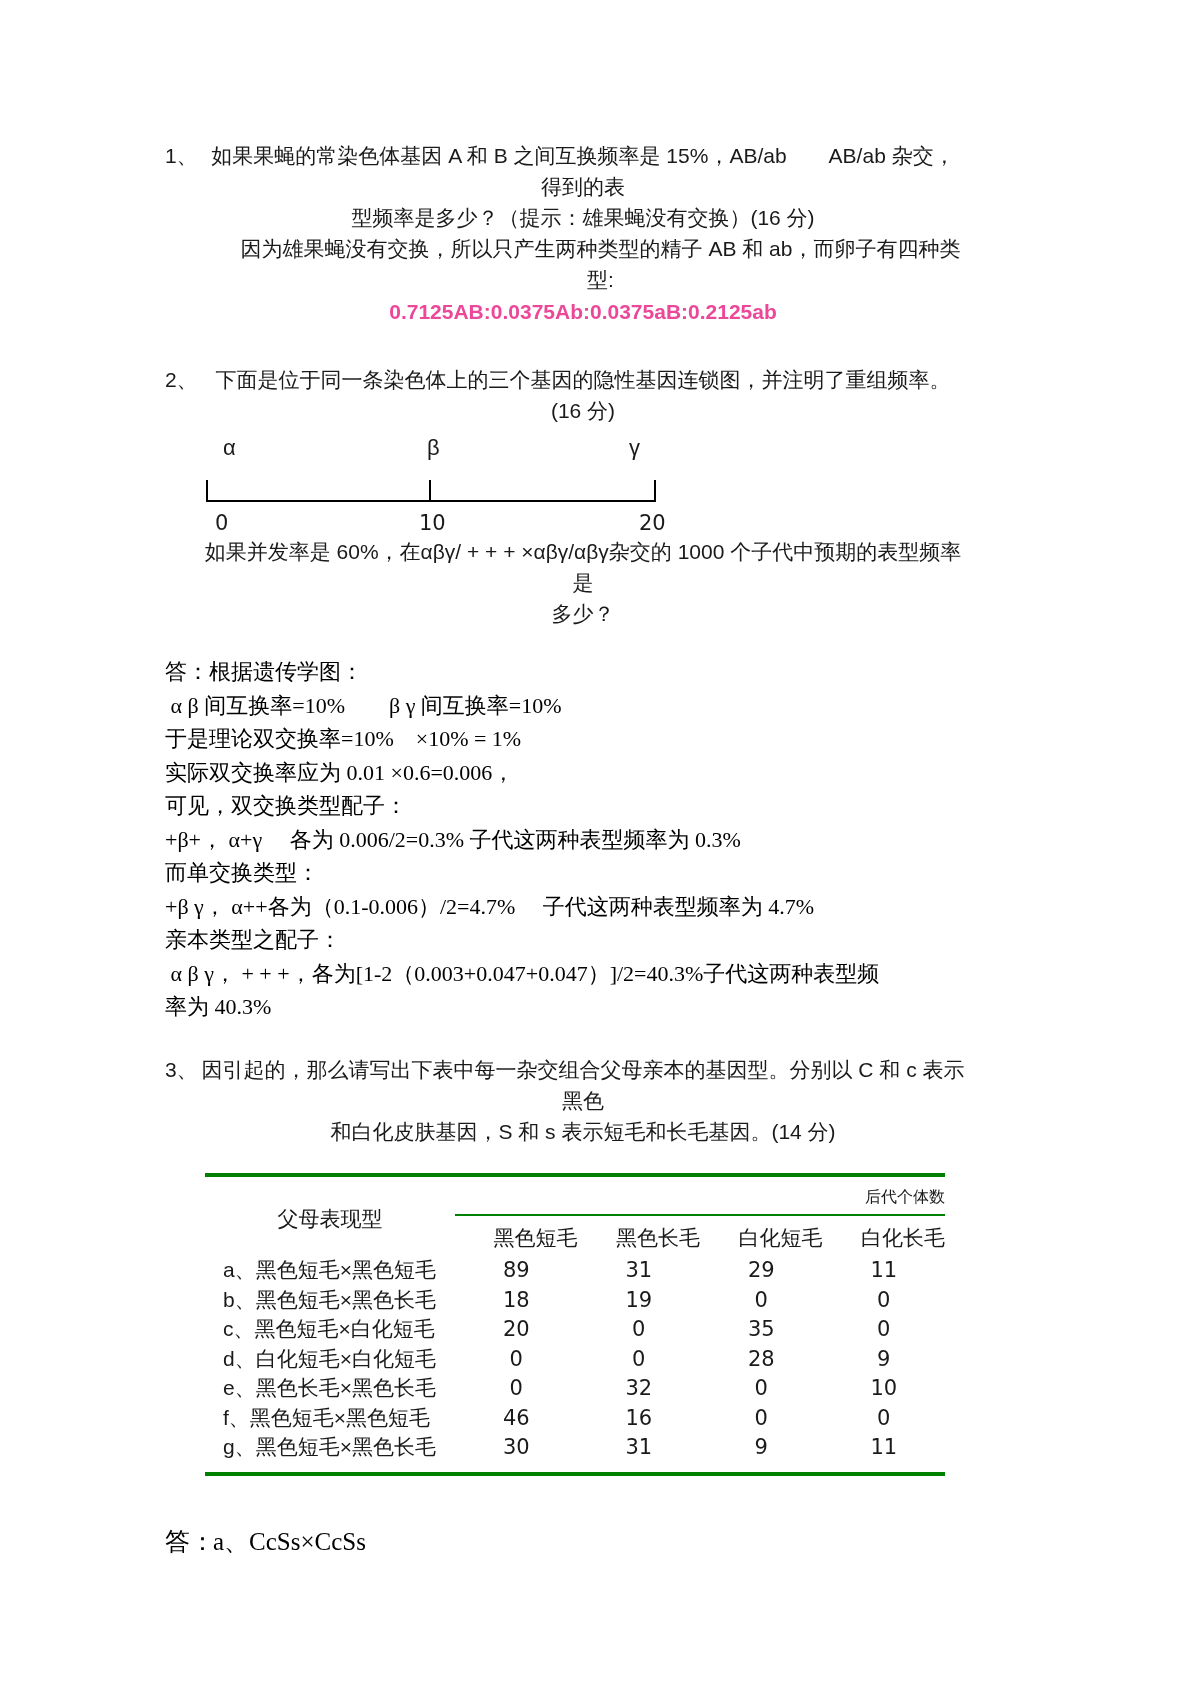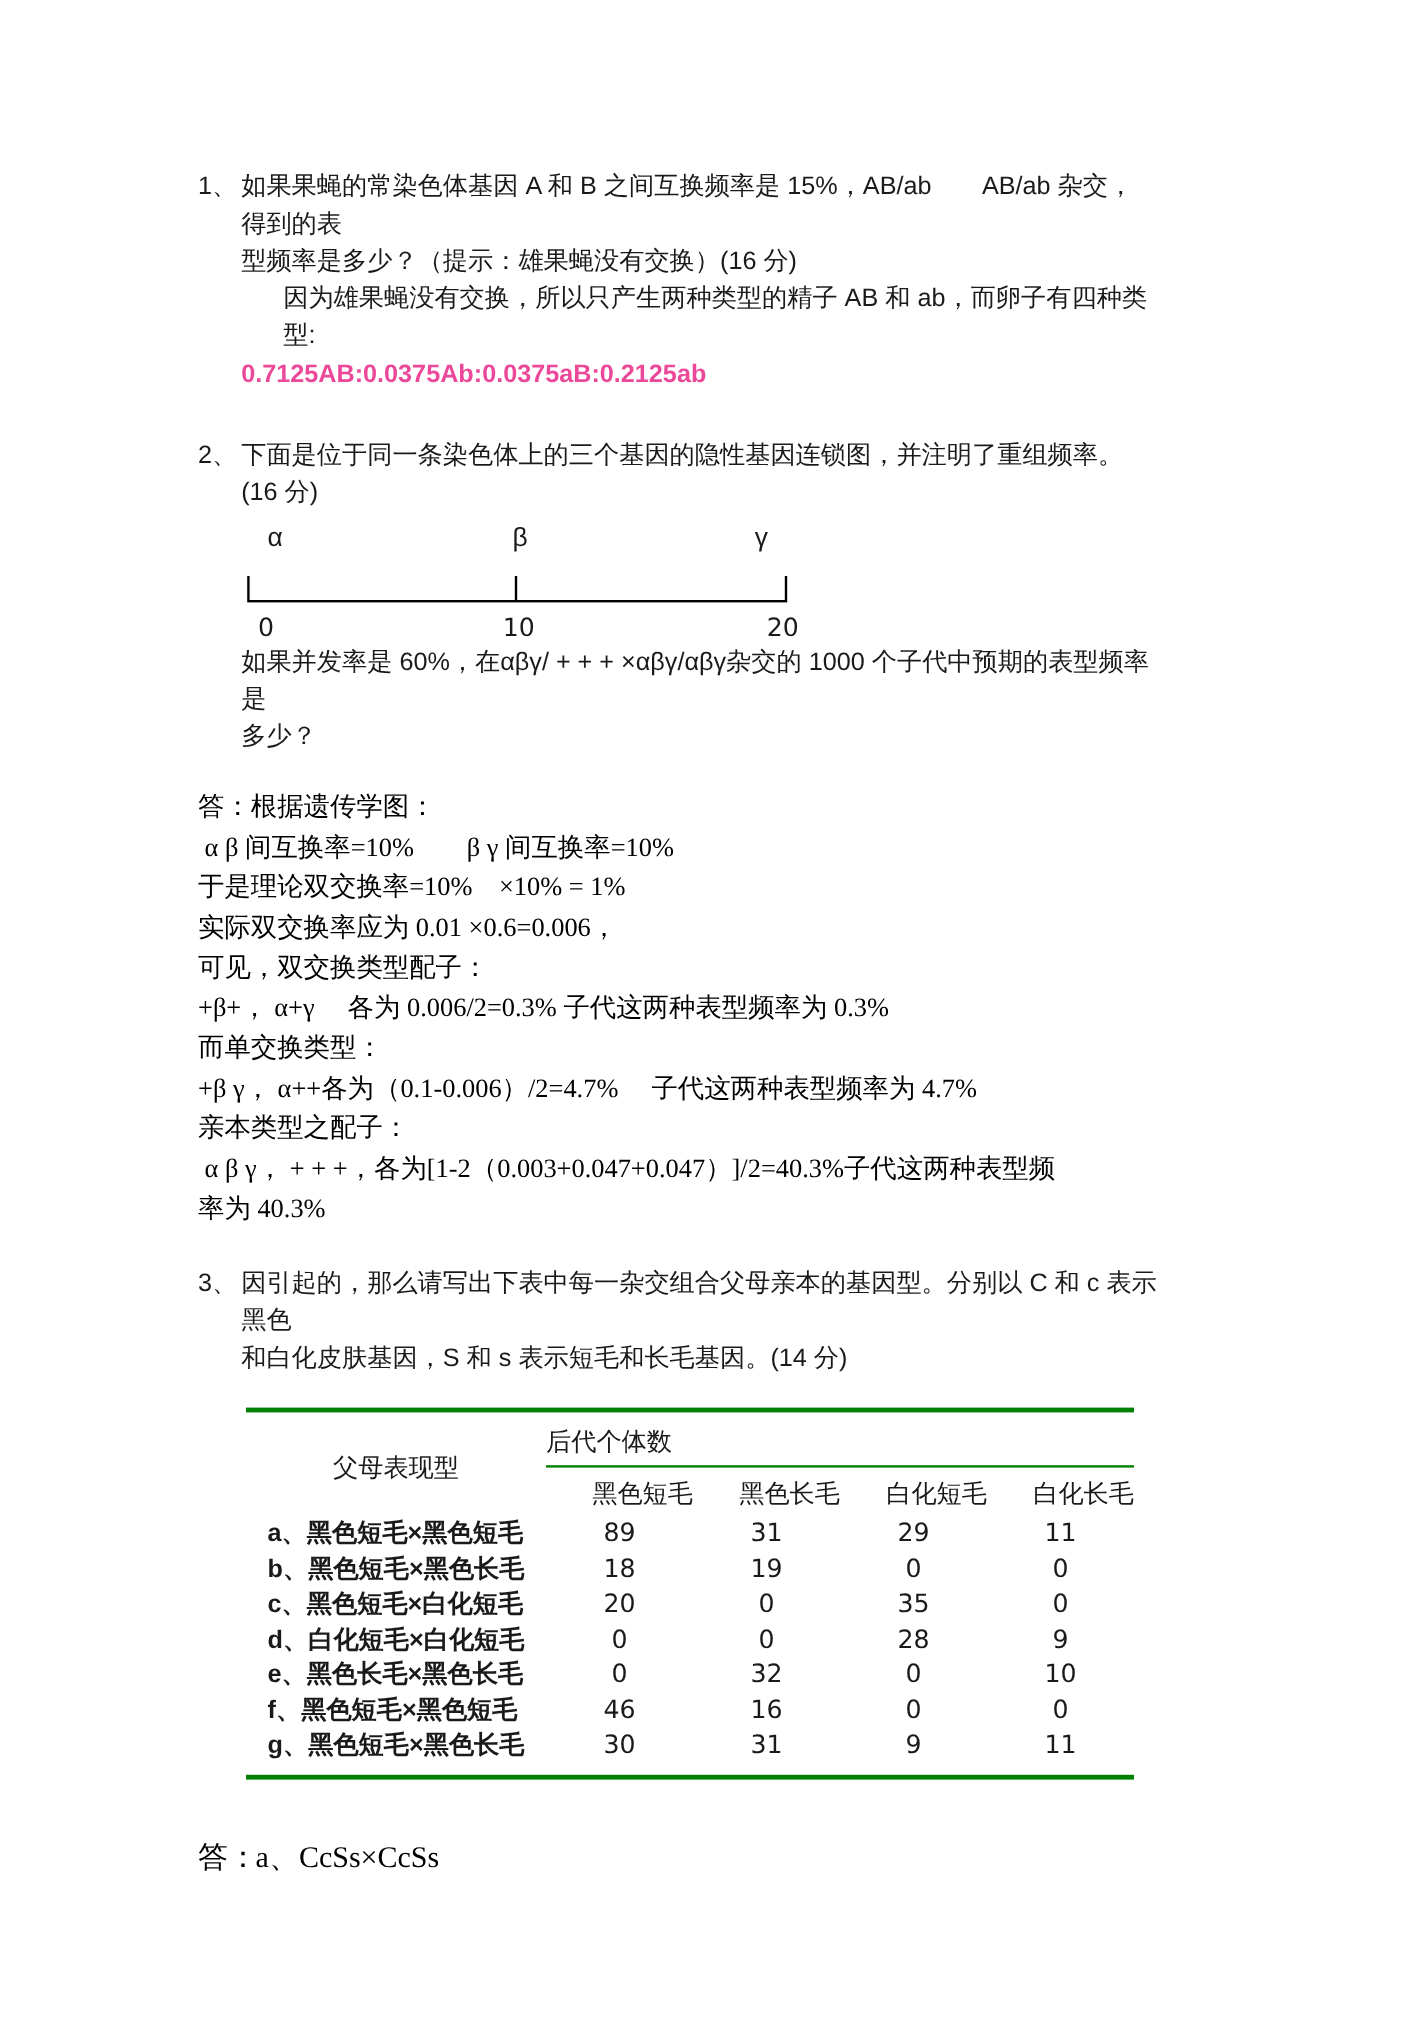--- a/index.html
+++ b/index.html
@@ -5,21 +5,21 @@
   html,body{margin:0;padding:0;}
   body{background:#ffffff;}
   .page{
     width:1190px;height:1683px;background:#ffffff;position:relative;overflow:hidden;
     color:#1a1a1a;
     font-family:"Liberation Sans","DejaVu Sans",sans-serif;
   }
   .content{padding:140px 225px 0 165px;width:800px;}
   .qrow{display:flex;}
   .qnum{width:36px;flex:0 0 36px;font-size:21px;line-height:31px;}
-  .qbody{flex:1;font-size:21px;line-height:31px;}
+  .qbody{flex:1;font-size:21px;line-height:31px;text-align:center;}
   .qline{font-size:21px;line-height:31px;}
   .indent2{padding-left:35px;}
   .boldline{font-weight:bold;color:#ec4899;font-size:21px;line-height:33px;}
   .q2{margin-top:36px;}
 
   
   .map{position:relative;height:104px;margin-top:6px;}
   .map-label{position:absolute;top:0;font-size:22px;}
   .map-line{position:absolute;top:68px;left:5px;width:450px;height:2px;background:#000;}
   .map-tick{position:absolute;top:48px;width:2px;height:20px;background:#000;}
@@ -28,25 +28,25 @@
   .answer2{margin-top:26px;font-family:"Liberation Serif","DejaVu Serif",serif;font-size:22px;line-height:33.5px;color:#000;}
   .answer2 div{white-space:pre-wrap;}
 
   .q3{margin-top:30px;}
 
   
   .gtable{margin-top:26px;margin-left:40px;width:740px;border-top:4px solid #008000;border-bottom:4px solid #008000;padding:6px 0 10px 0;}
   .thead{display:flex;}
   .th-parent{width:250px;flex:0 0 250px;display:flex;align-items:center;justify-content:center;font-size:21px;}
   .th-right{flex:1;}
-  .th-group{text-align:left;font-size:21px;padding:4px 0 6px 0;border-bottom:2px solid #008000;}
+  .th-group{text-align:right;font-size:16px;padding:4px 0 6px 0;border-bottom:2px solid #008000;}
   .th-cols{display:flex;padding-top:8px;padding-bottom:4px;}
   .th-col{flex:1;text-align:right;font-size:21px;}
   .tr{display:flex;height:29.5px;align-items:center;}
-  .td-label{width:250px;flex:0 0 250px;padding-left:18px;box-sizing:border-box;font-size:21px;font-weight:bold;}
+  .td-label{width:250px;flex:0 0 250px;padding-left:18px;box-sizing:border-box;font-size:21px;}
   .td{flex:1;text-align:center;font-size:21px;font-family:"DejaVu Sans",sans-serif;}
 
   
   .answer3{margin-top:48px;font-family:"Liberation Serif","DejaVu Serif",serif;font-size:25px;line-height:35px;color:#000;}
   .a3row{display:flex;}
   .a3prefix{width:48px;flex:0 0 48px;}
   .a3body{flex:1;}
 </style>
 </head>
 <body>

